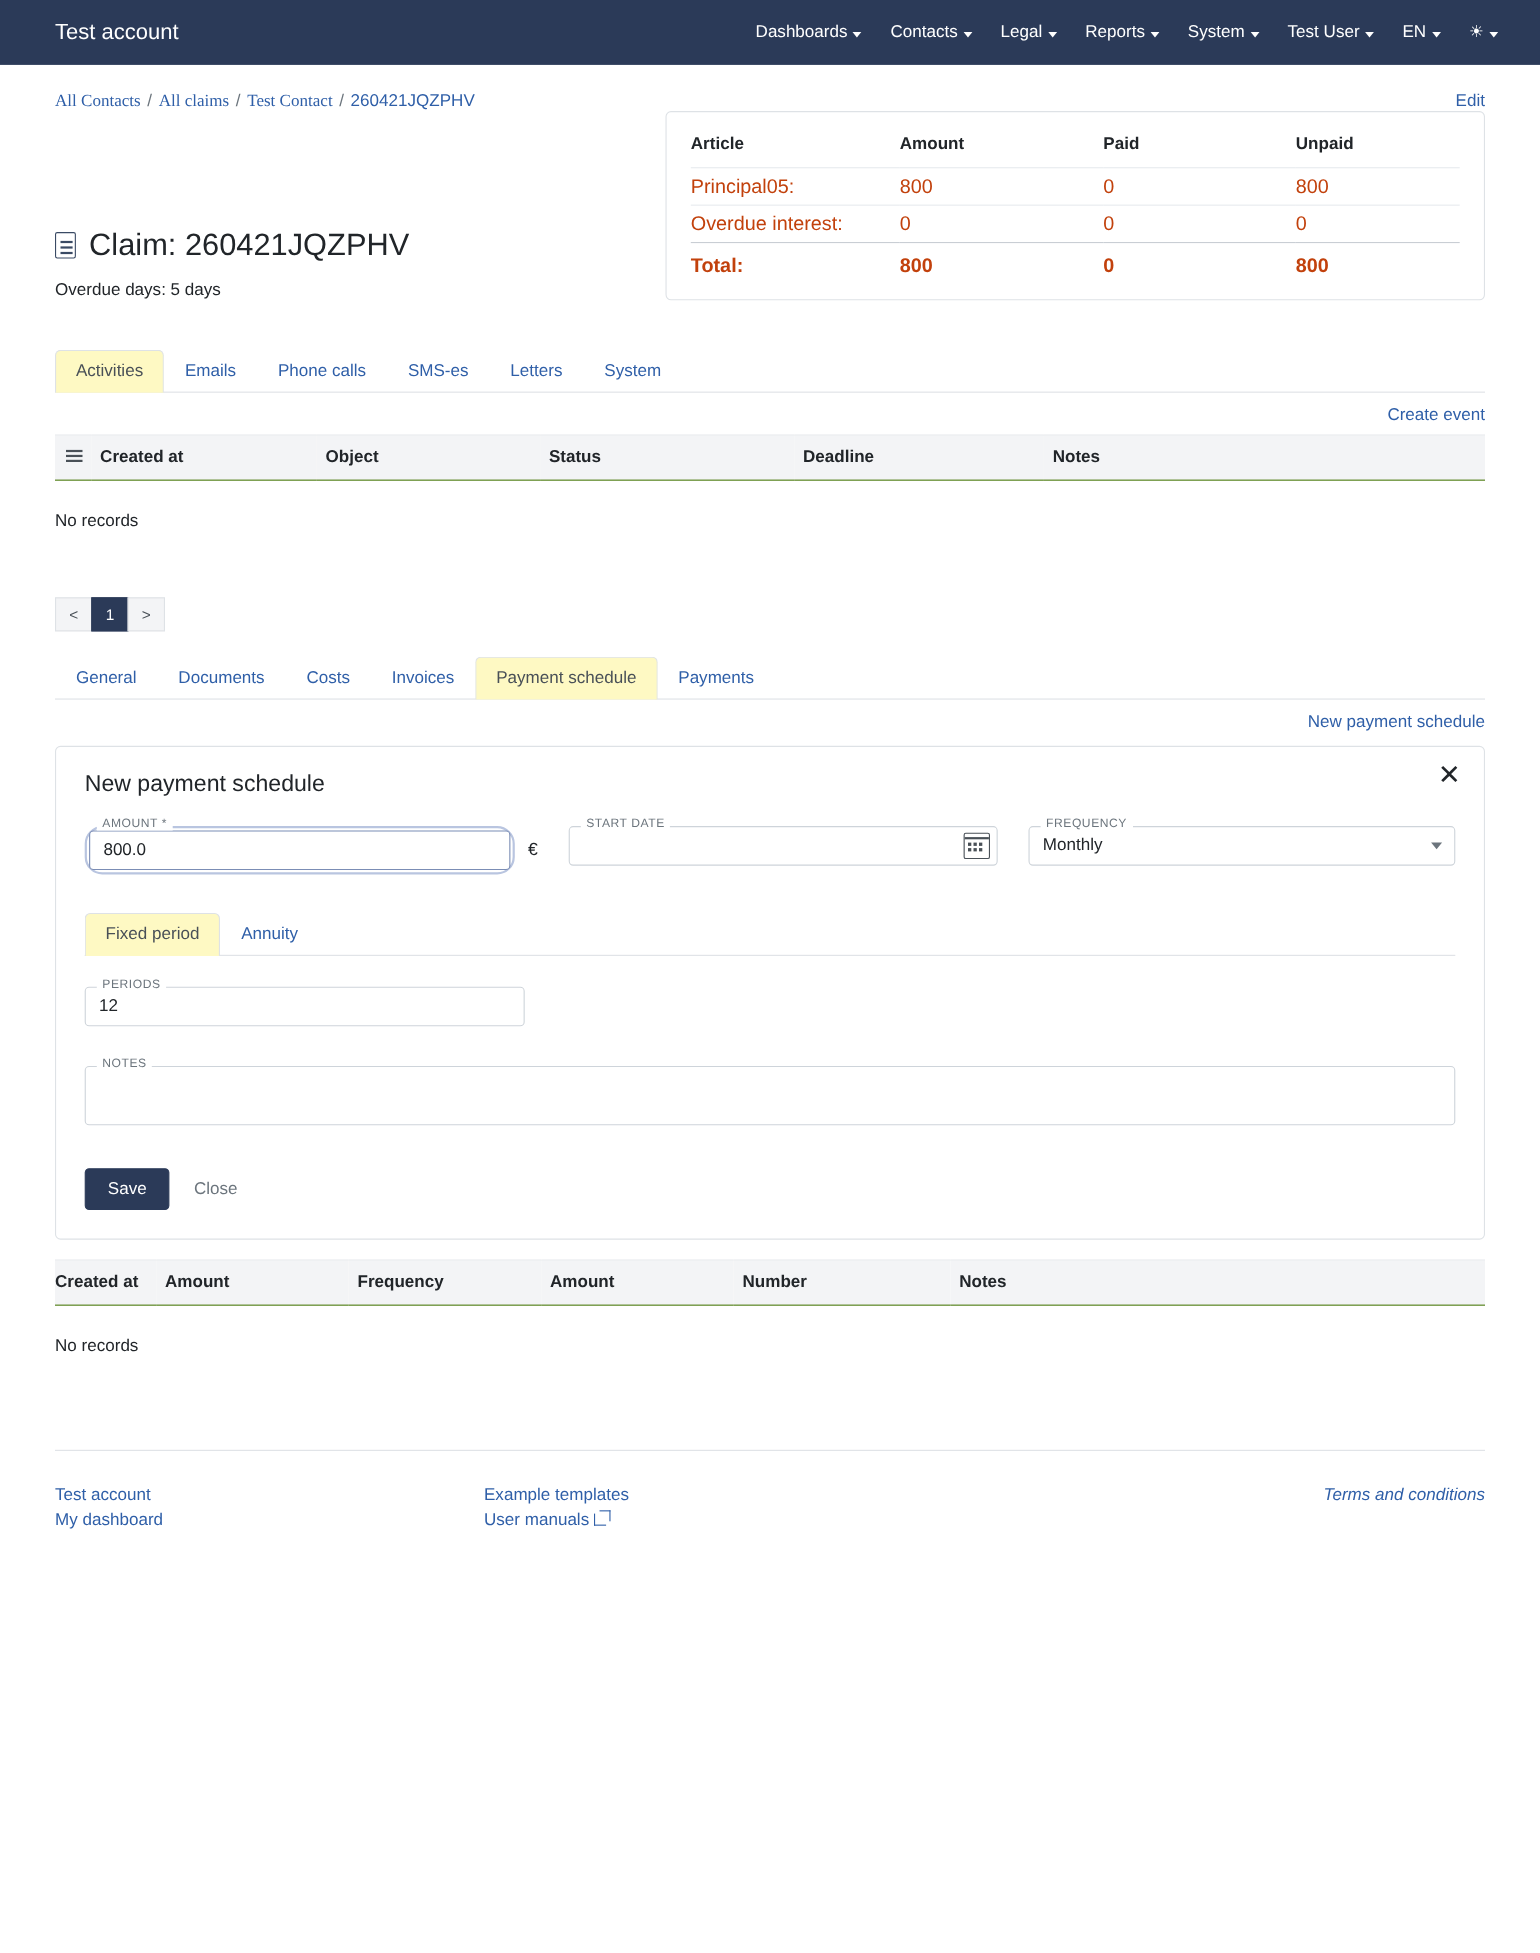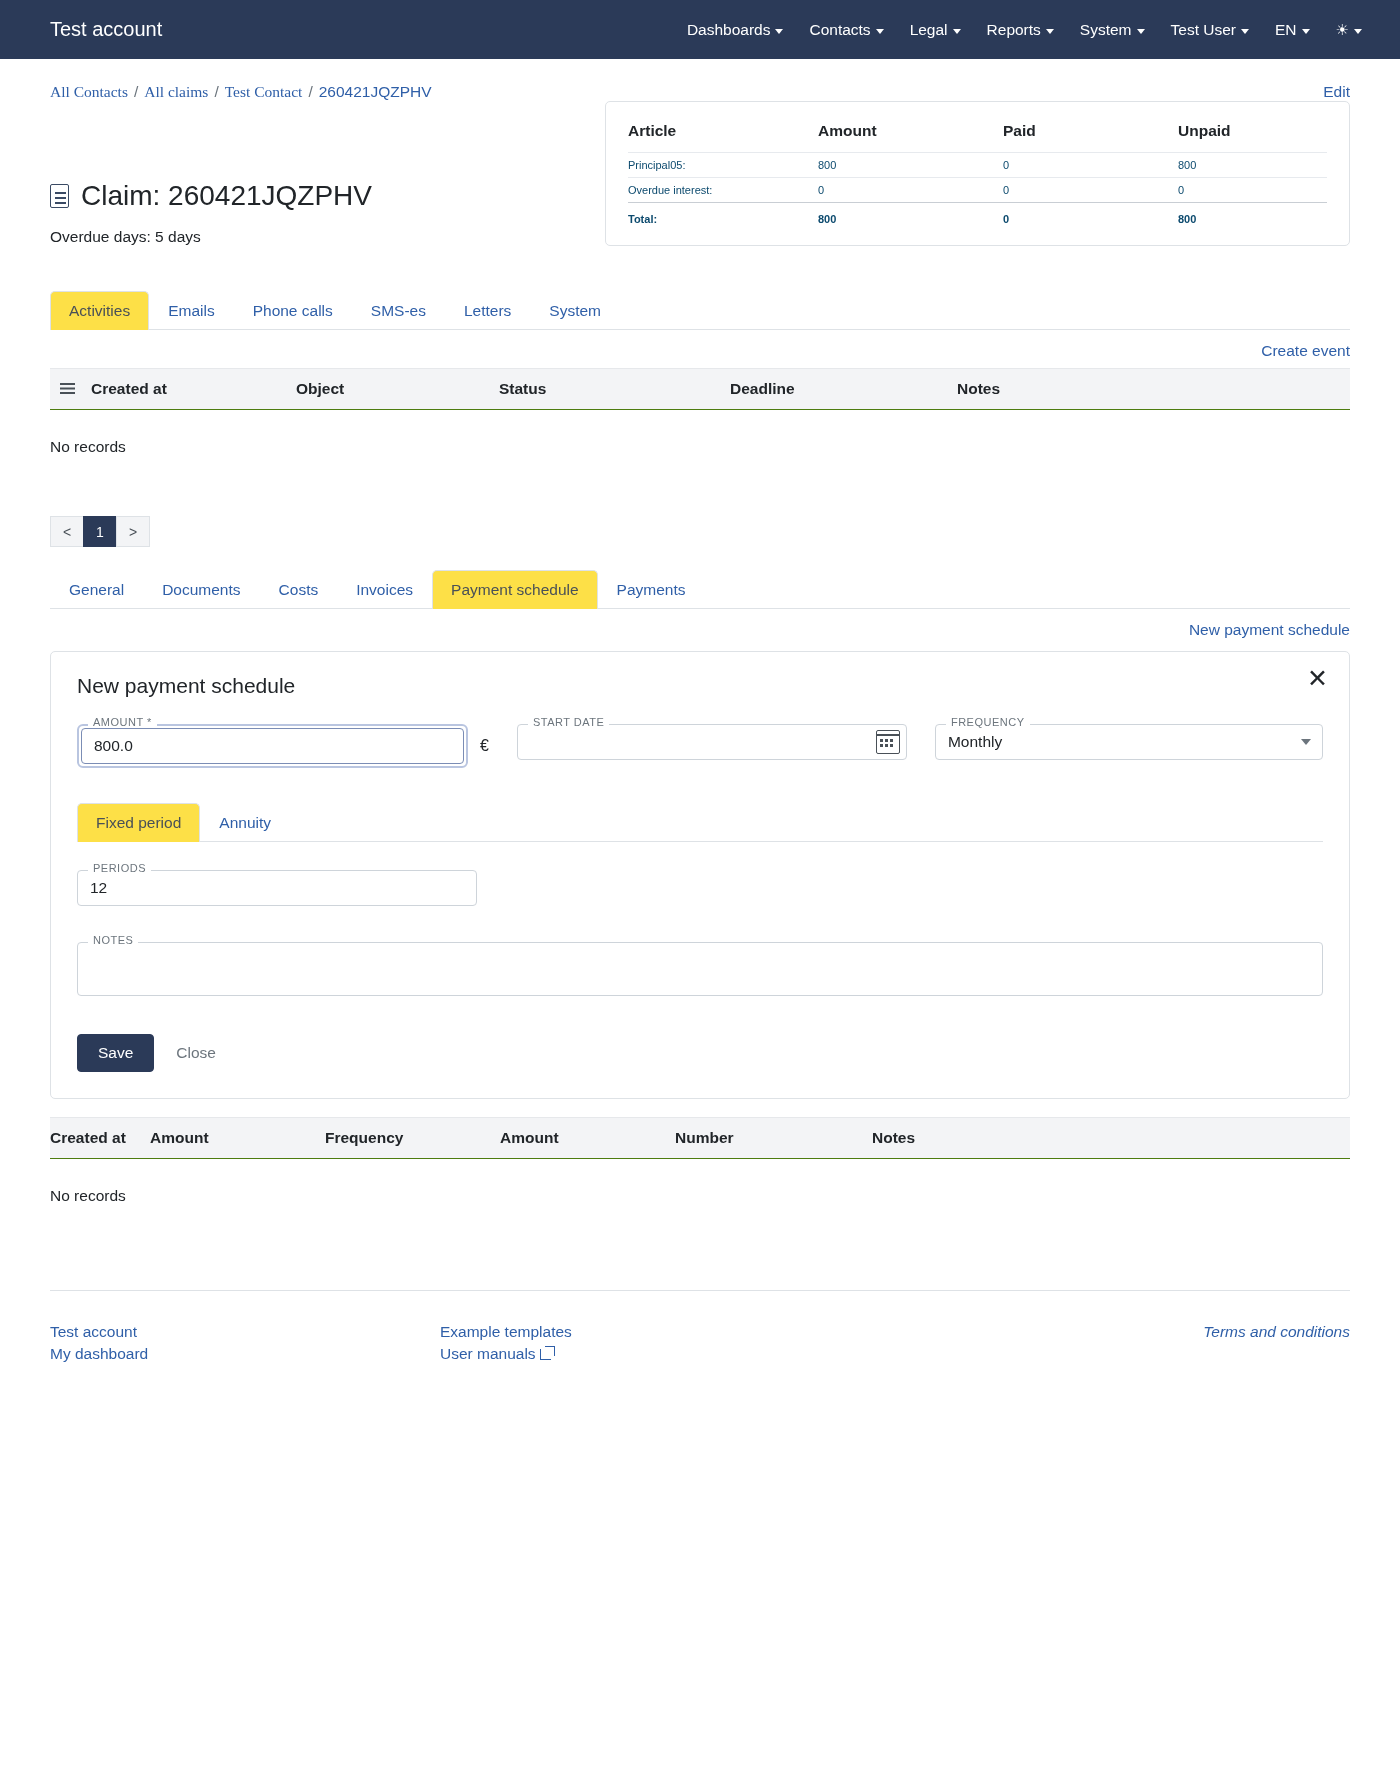--- a/index.html
+++ b/index.html
@@ -112,23 +112,23 @@
   table.summary { width: 100%; border-collapse: collapse; }
   table.summary th {
     text-align: left;
     font-size: 15.5px;
     font-weight: bold;
     padding: 4px 0 12px 0;
     color: #212529;
   }
   table.summary td {
     text-align: left;
-    font-size: 11px;
+    font-size: 18px;
     padding: 6px 0;
-    color: #0c4a6e;
+    color: #c2410c;
     border-top: 1px solid #e7eaee;
   }
   table.summary tr.total td { font-weight: bold; border-top: 1px solid #c9ced4; padding-top: 10px; }
   .col-article { width: 190px; }
   .col-amount { width: 185px; }
   .col-paid { width: 175px; }
 
   
   .tabs {
     display: flex;
@@ -143,21 +143,21 @@
     cursor: pointer;
     border: 1px solid transparent;
     border-bottom: none;
     border-radius: 5px 5px 0 0;
     position: relative;
     top: 1px;
     background: transparent;
   }
   .tab.active {
     color: #495057;
-    background: #fde047;
+    background: #fef9c3;
     border-color: #dee2e6 #dee2e6 #ffffff;
   }
 
   
   .link-row {
     display: flex;
     justify-content: flex-end;
     padding: 12px 0 8px 0;
   }
   .link-row a { color: #2f5fa8; text-decoration: none; font-size: 15.5px; }
@@ -272,21 +272,21 @@
     padding: 6px 12px;
     font-size: 15.5px;
     font-family: "Liberation Sans", sans-serif;
     color: #212529;
     background: #ffffff;
     width: 100%;
     outline: none;
   }
   .field.focused {
     border: 2px solid #b9c5e0;
-    border-radius: 6px;
+    border-radius: 16px;
     padding: 2px;
   }
   .field.focused .flab { top: -10px; left: 9px; }
   .field.focused .inp { border-color: #7b8db5; }
   .amount-wrap { display: flex; align-items: center; gap: 12px; width: 414px; }
   .amount-field { flex: 1; }
   .euro { font-size: 16px; color: #212529; }
 
   .start-field { width: 392px; }
   .start-inner { position: relative; }

